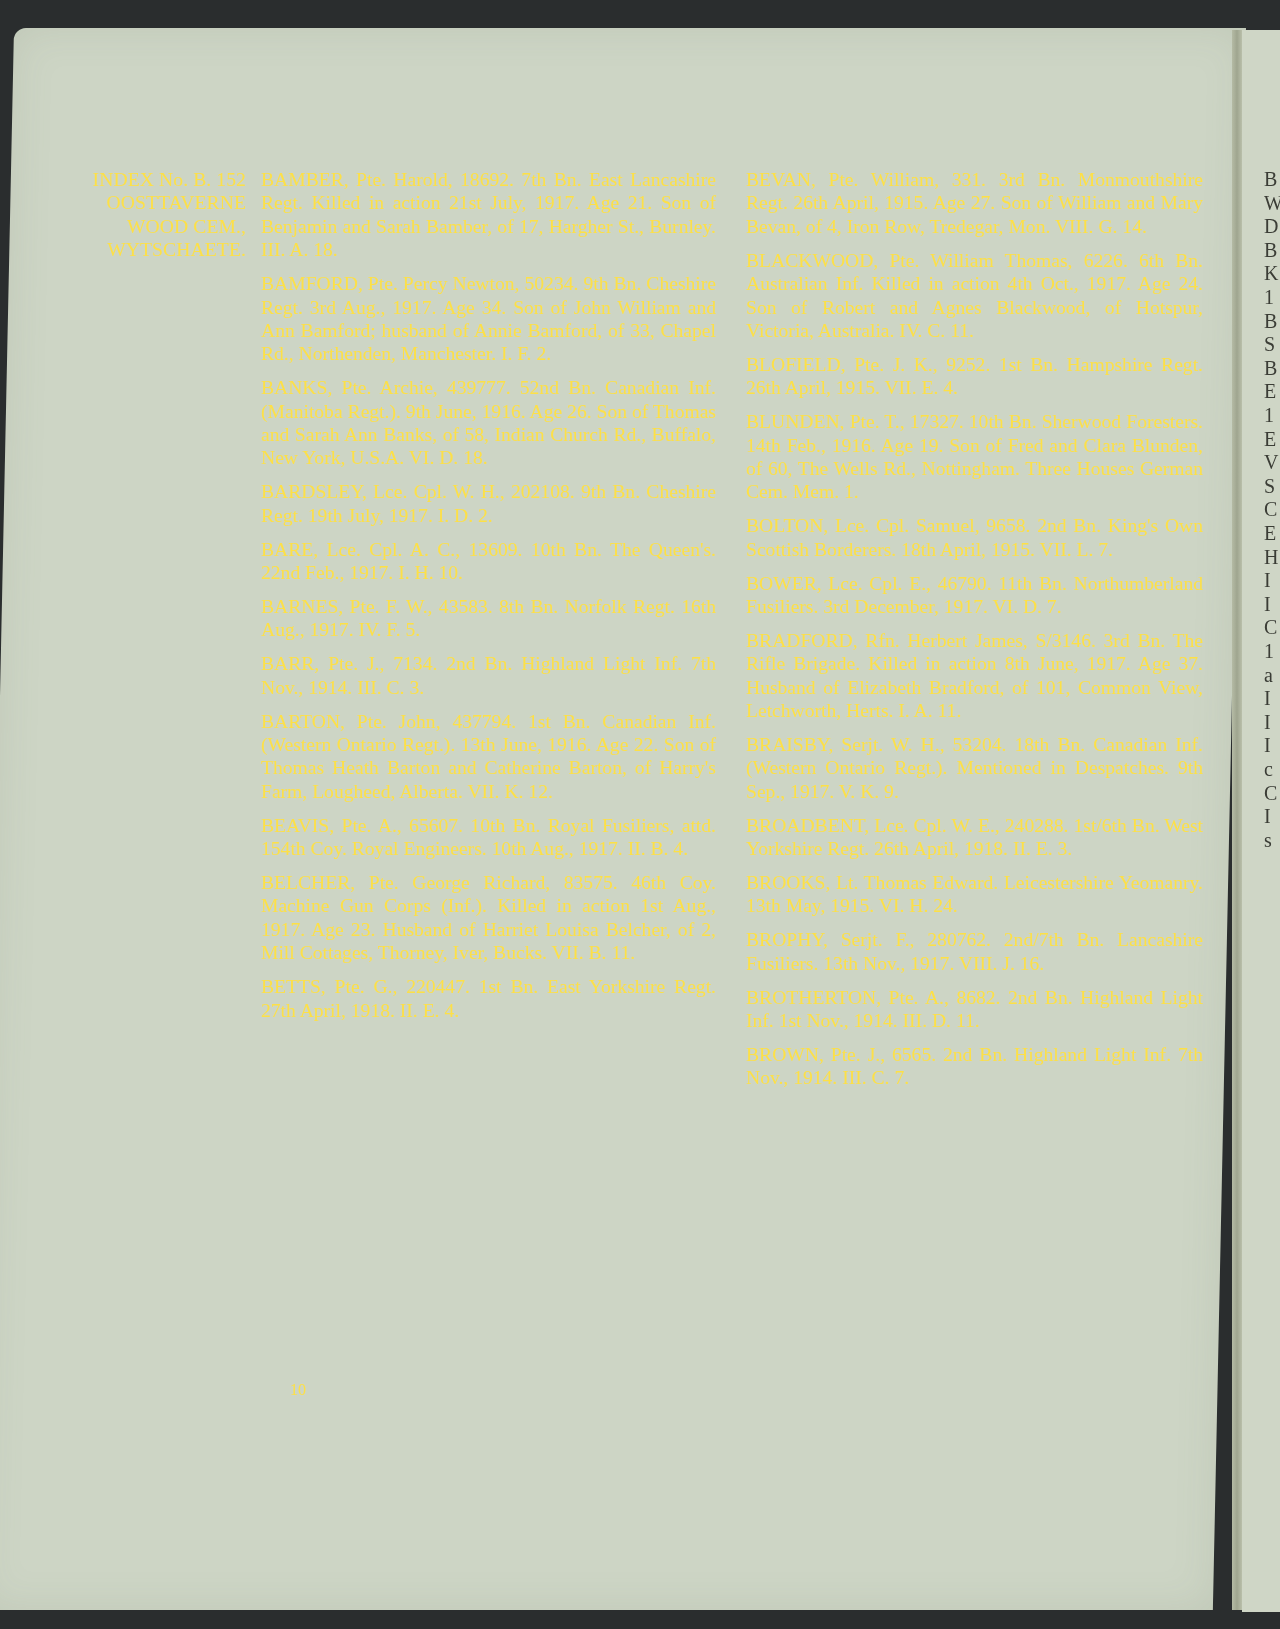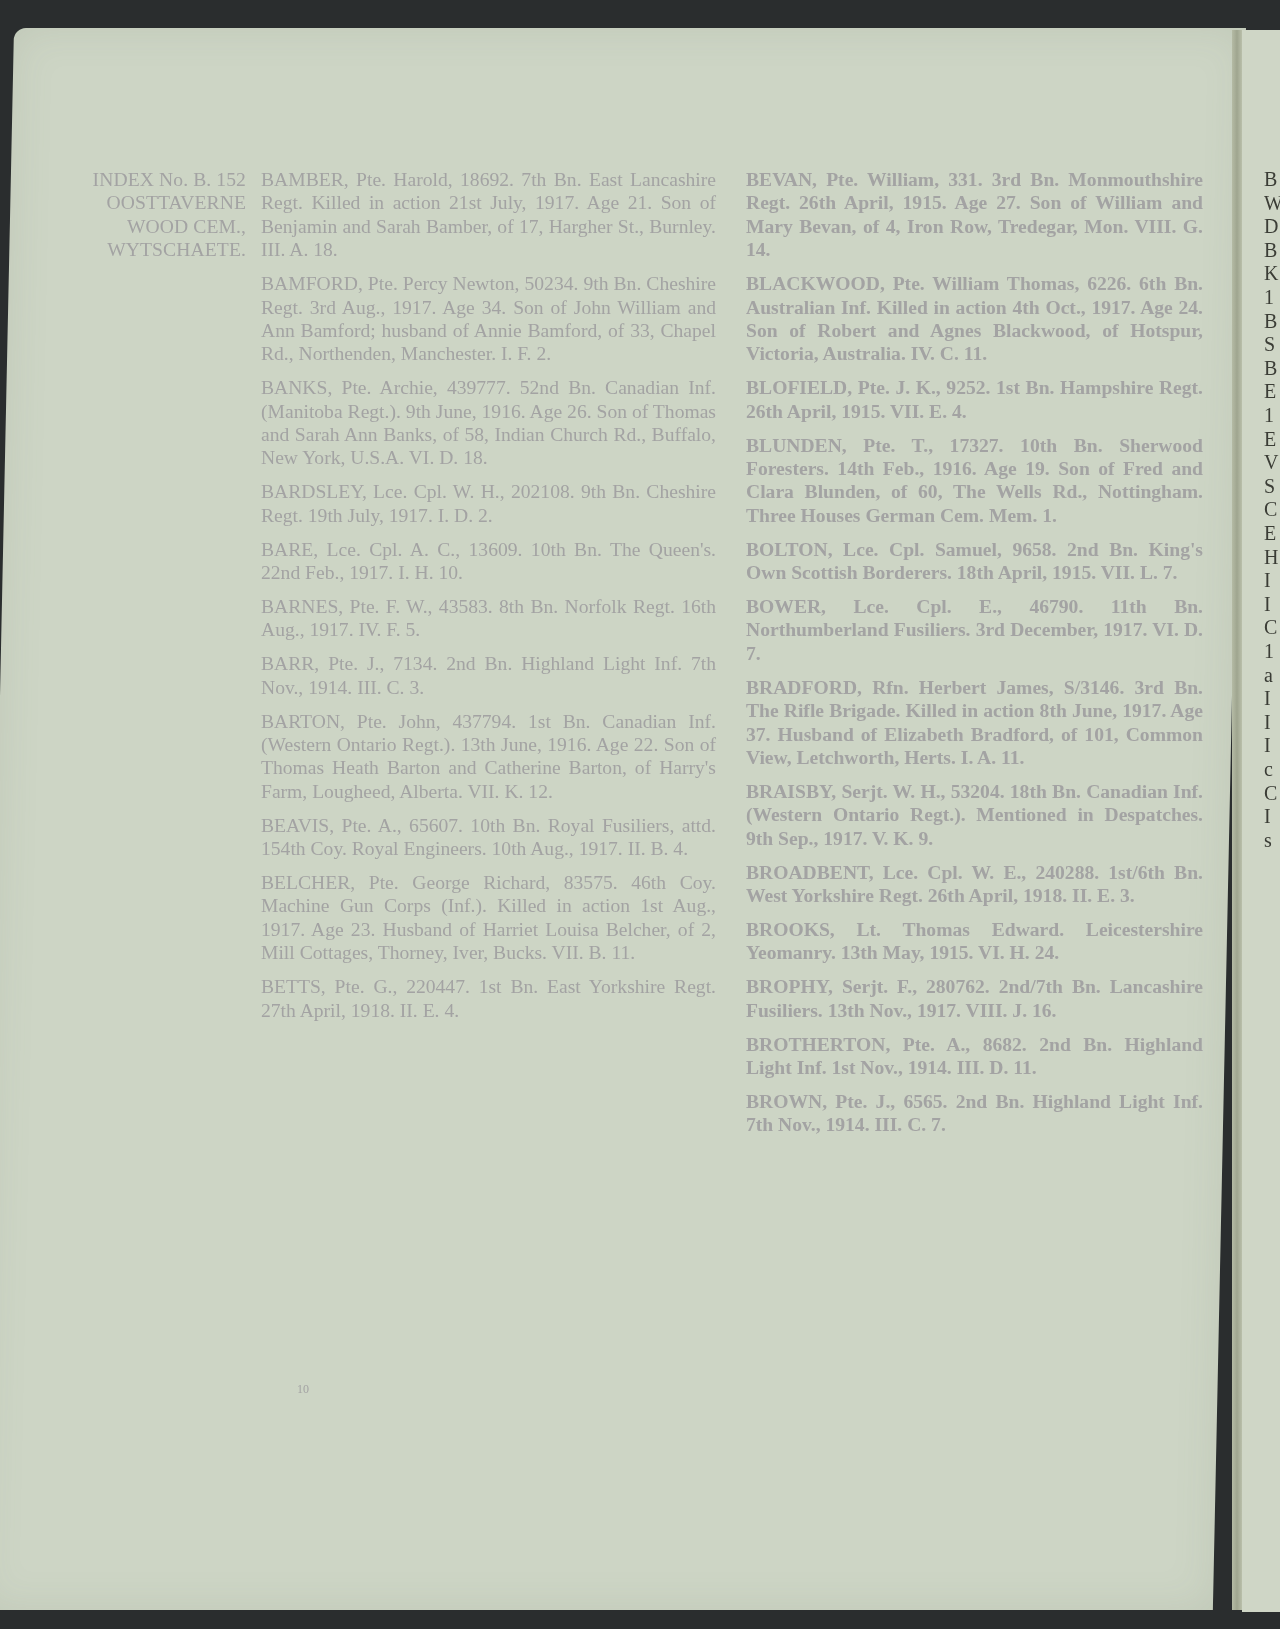--- a/index.html
+++ b/index.html
@@ -27,41 +27,41 @@
   .next-page {
     position: absolute; top: 30px; left: 1242px;
     width: 40px; height: 1582px;
     background: #cfd6c6;
   }
   .next-page .ghost {
     position: absolute; left: 22px; font-size: 20px; color: #3b3d36; line-height: 23.4px;
   }
   .content {
     position: absolute; left: 0; top: 0; width: 1280px; height: 1629px;
-    color: #a3a3a3;
+    color: #fde047;
     font-size: 19.6px;
     line-height: 23.4px;
   }
   .margin-head {
     position: absolute; left: 40px; top: 168px; width: 206px;
     text-align: right; font-size: 19.6px; line-height: 23.4px;
     letter-spacing: 0.1px;
   }
   .col {
     position: absolute; top: 168px;
   }
   .col.left { left: 261px; width: 455px; }
-  .col.right { left: 746px; width: 457px; font-weight: bold; }
+  .col.right { left: 746px; width: 457px; }
   .entry {
     text-align: justify;
     margin: 0 0 10.5px 0;
     hyphens: manual;
   }
   .page-num {
-    position: absolute; left: 297px; top: 1378px; font-size: 12px;
+    position: absolute; left: 290px; top: 1378px; font-size: 16px;
   }
 </style>
 </head>
 <body>
 
 <div class="page"></div>
 <div class="gutter"></div>
 <div class="next-page" id="next-page">
     <span class="ghost" style="top: 138px;">B</span>
     <span class="ghost" style="top: 161.6px;">W</span>

